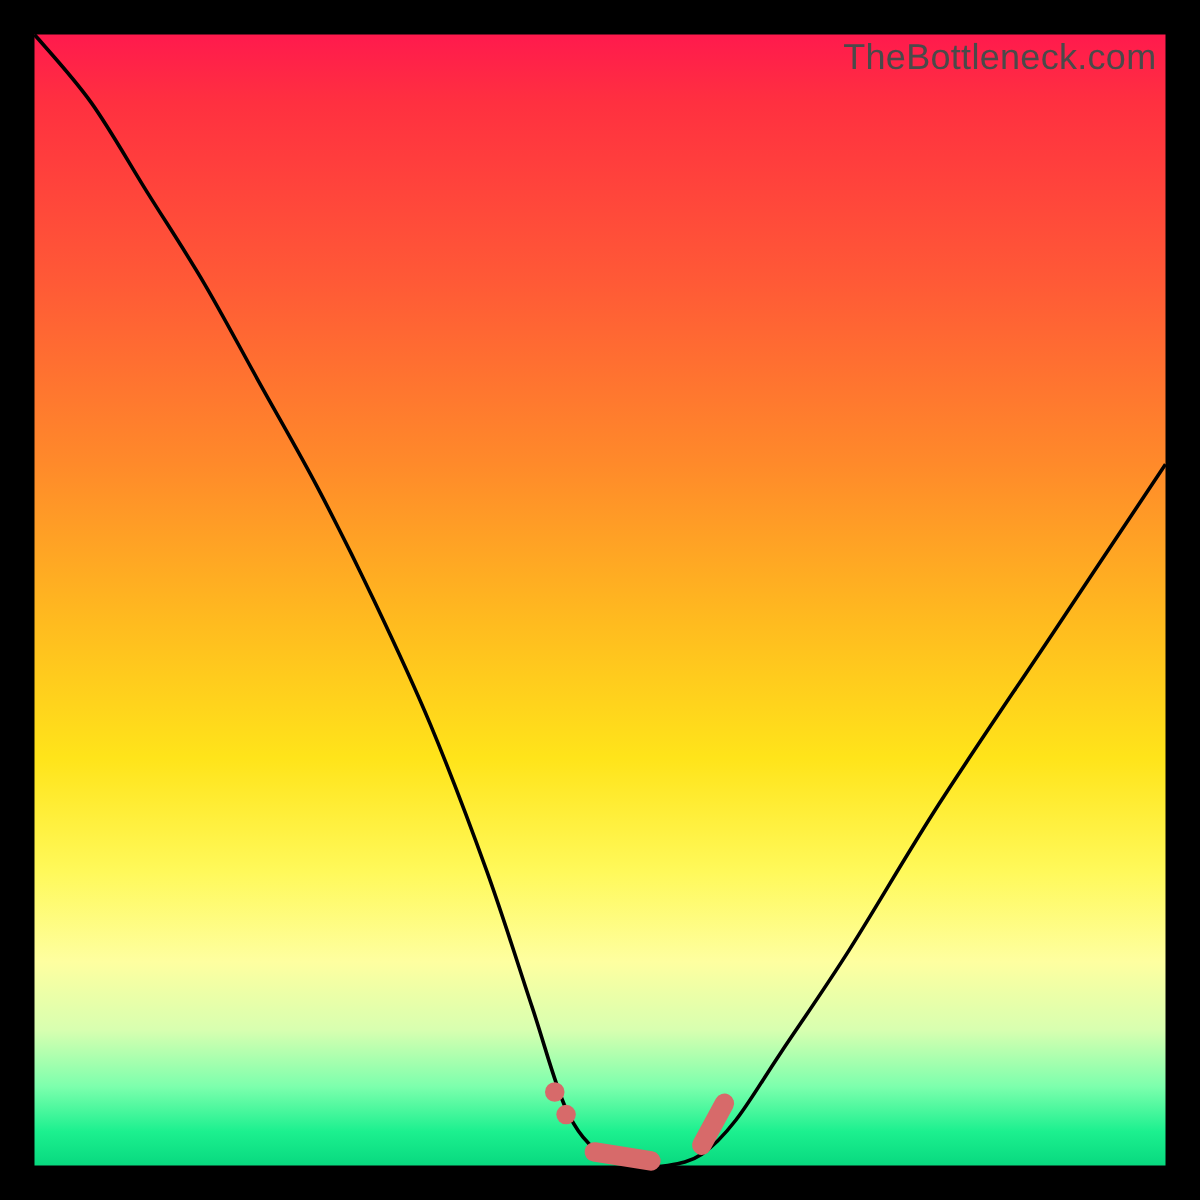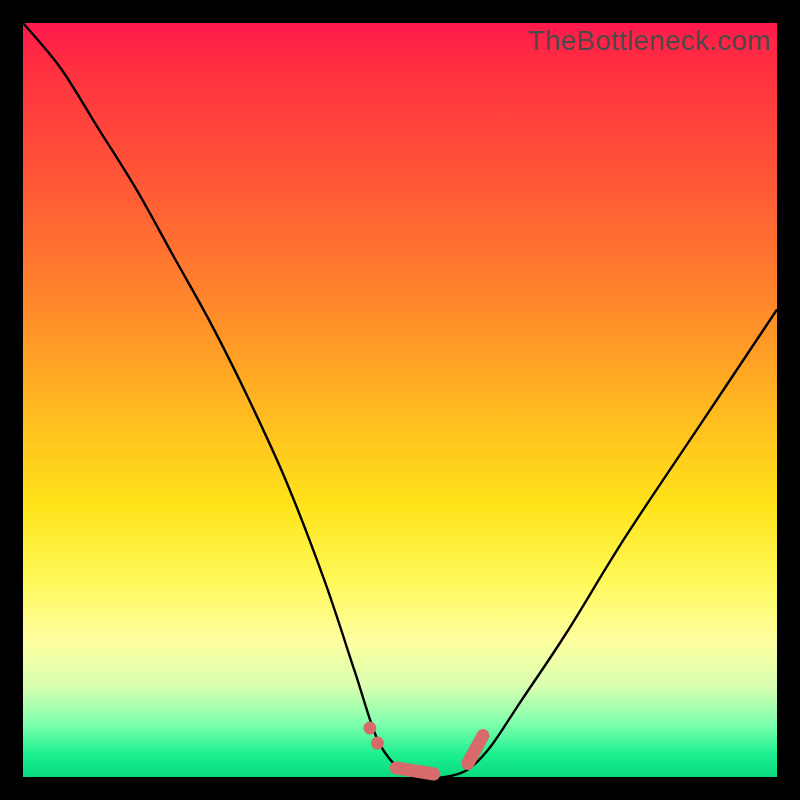--- a/index.html
+++ b/index.html
@@ -38,21 +38,21 @@
       #7dffad 93%,
       #1cf08f 97%,
       #08d97f 100%
     );
   }
   .watermark {
     position: absolute;
     top: 2px;
     right: 6px;
     color: #4a4a4a;
-    font-size: 28px;
+    font-size: 24px;
     font-weight: 500;
     letter-spacing: 0.2px;
     user-select: none;
   }
   svg.curve {
     position: absolute;
     left: 0;
     top: 0;
     width: 754px;
     height: 754px;

